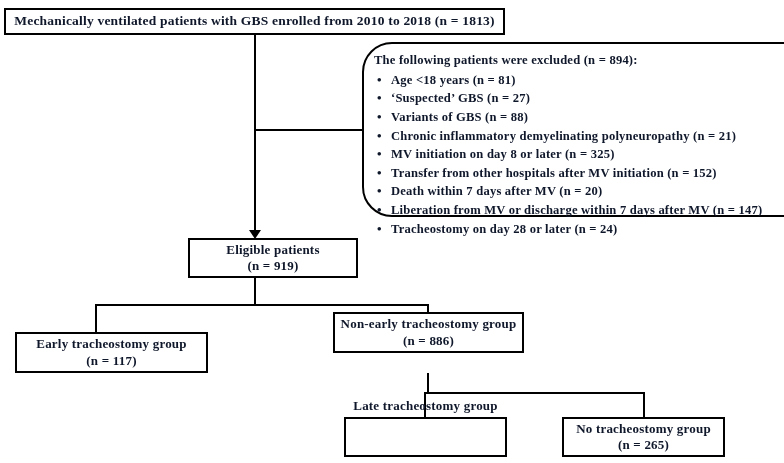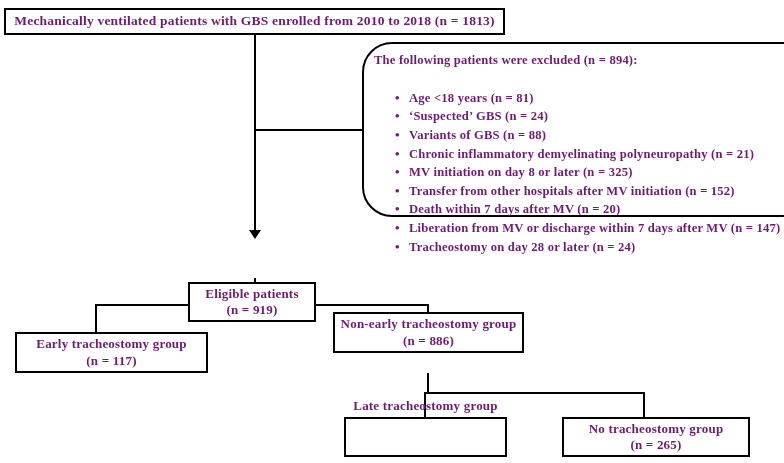--- a/index.html
+++ b/index.html
@@ -6,21 +6,21 @@
     margin: 0;
     padding: 0;
     background: #ffffff;
   }
   #flow-root {
     position: relative;
     width: 784px;
     height: 463px;
     background: #ffffff;
     font-family: "Liberation Serif", "DejaVu Serif", serif;
-    color: #701a75;
+    color: #0f172a;
     overflow: hidden;
   }
   .box {
     position: absolute;
     box-sizing: border-box;
     border: 2px solid #000000;
     background: #ffffff;
     display: flex;
     flex-direction: column;
     align-items: center;
@@ -51,55 +51,54 @@
     line-height: 1.48;
     border-radius: 30px;
   }
   #box-excluded .excl-head {
     display: block;
     white-space: nowrap;
     margin-bottom: 1px;
   }
   #box-excluded ul {
     list-style: none;
-    margin: 18px;
+    margin: 0;
     padding: 0;
   }
   #box-excluded li {
     position: relative;
     padding-left: 17px;
     white-space: nowrap;
   }
   #box-excluded li::before {
     content: "\2022";
     position: absolute;
     left: 3px;
     top: -1px;
     font-size: 13px;
   }
   #box-eligible {
-    left: 188px; top: 238px; width: 128px; height: 40px;
+    left: 188px; top: 238px; width: 170px; height: 40px;
     font-size: 13px;
-    margin-top: 44px;
   }
   #box-early {
     left: 15px; top: 332px; width: 193px; height: 41px;
     font-size: 13px;
   }
   #box-nonearly {
     left: 333px; top: 312px; width: 191px; height: 41px;
     font-size: 13px;
   }
   #box-late {
     left: 344px; top: 417px; width: 163px; height: 40px;
     font-size: 13px;
     gap: 46px;
   }
   #box-none {
-    left: 562px; top: 417px; width: 188px; height: 40px;
+    left: 562px; top: 417px; width: 163px; height: 40px;
     font-size: 13px;
   }
 
   
   .conn {
     position: absolute;
     background: #000000;
   }
   .vline { width: 2px; }
   .hline { height: 2px; }
@@ -149,21 +148,21 @@
   <div class="conn vline" id="conn-split2-r"></div>
 
   <div class="box" id="box-enrolled">
     <span class="line">Mechanically ventilated patients with GBS enrolled from 2010 to 2018 (n = 1813)</span>
   </div>
 
   <div class="box" id="box-excluded">
     <span class="excl-head">The following patients were excluded (n = 894):</span>
     <ul>
       <li>Age &lt;18 years (n = 81)</li>
-      <li>‘Suspected’ GBS (n = 24)</li>
+      <li>‘Suspected’ GBS (n = 27)</li>
       <li>Variants of GBS (n = 88)</li>
       <li>Chronic inflammatory demyelinating polyneuropathy  (n = 21)</li>
       <li>MV initiation on day 8 or later (n = 325)</li>
       <li>Transfer from other hospitals after MV initiation (n = 152)</li>
       <li>Death within 7 days after MV (n = 20)</li>
       <li>Liberation from MV or discharge within 7 days after MV (n = 147)</li>
       <li>Tracheostomy on day 28 or later (n = 24)</li>
     </ul>
   </div>
 

